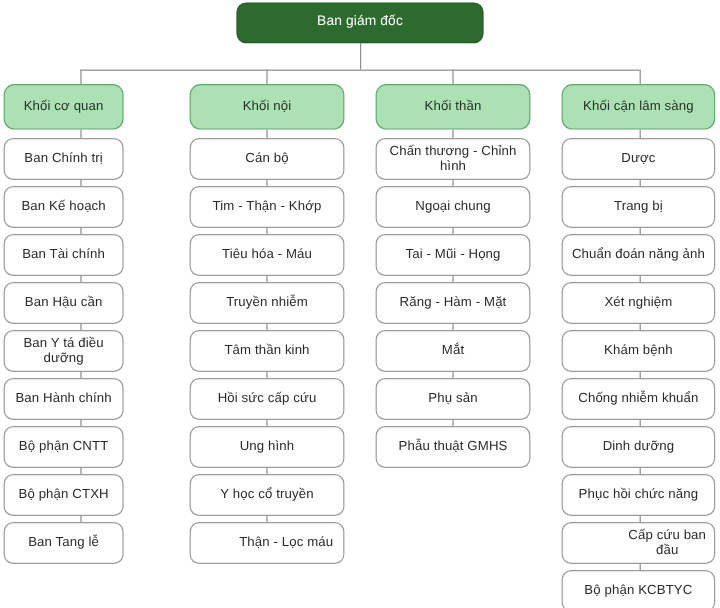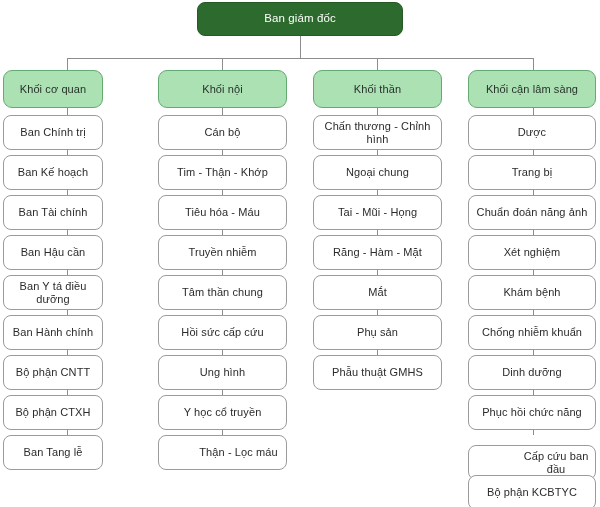--- a/index.html
+++ b/index.html
@@ -126,21 +126,21 @@
       <div class="node leaf c0" style="top: 275px;">Ban Y tá điều dưỡng</div>
       <div class="node leaf c0" style="top: 315px;">Ban Hành chính</div>
       <div class="node leaf c0" style="top: 355px;">Bộ phận CNTT</div>
       <div class="node leaf c0" style="top: 395px;">Bộ phận CTXH</div>
       <div class="node leaf c0" style="top: 435px;">Ban Tang lễ</div>
       <div class="node group c1">Khối nội</div>
       <div class="node leaf c1" style="top: 115px;">Cán bộ</div>
       <div class="node leaf c1" style="top: 155px;">Tim - Thận - Khớp</div>
       <div class="node leaf c1" style="top: 195px;">Tiêu hóa - Máu</div>
       <div class="node leaf c1" style="top: 235px;">Truyền nhiễm</div>
-      <div class="node leaf c1" style="top: 275px;">Tâm thần chung</div>
+      <div class="node leaf c1" style="top: 275px;">Tâm thần kinh</div>
       <div class="node leaf c1" style="top: 315px;">Hồi sức cấp cứu</div>
       <div class="node leaf c1" style="top: 355px;">Ung hình</div>
       <div class="node leaf c1" style="top: 395px;">Y học cổ truyền</div>
       <div class="node leaf c1" style="top: 435px; padding-left: 32px;">Thận - Lọc máu</div>
       <div class="node group c2">Khối thần</div>
       <div class="node leaf c2" style="top: 115px;">Chấn thương - Chỉnh hình</div>
       <div class="node leaf c2" style="top: 155px;">Ngoại chung</div>
       <div class="node leaf c2" style="top: 195px;">Tai - Mũi - Họng</div>
       <div class="node leaf c2" style="top: 235px;">Răng - Hàm - Mặt</div>
       <div class="node leaf c2" style="top: 275px;">Mắt</div>
@@ -148,17 +148,17 @@
       <div class="node leaf c2" style="top: 355px;">Phẫu thuật GMHS</div>
       <div class="node group c3">Khối cận lâm sàng</div>
       <div class="node leaf c3" style="top: 115px;">Dược</div>
       <div class="node leaf c3" style="top: 155px;">Trang bị</div>
       <div class="node leaf c3" style="top: 195px;">Chuẩn đoán năng ảnh</div>
       <div class="node leaf c3" style="top: 235px;">Xét nghiệm</div>
       <div class="node leaf c3" style="top: 275px;">Khám bệnh</div>
       <div class="node leaf c3" style="top: 315px;">Chống nhiễm khuẩn</div>
       <div class="node leaf c3" style="top: 355px;">Dinh dưỡng</div>
       <div class="node leaf c3" style="top: 395px;">Phục hồi chức năng</div>
-      <div class="node leaf c3" style="top: 445px; padding-left: 48px;">Cấp cứu ban đầu</div>
+      <div class="node leaf c3" style="top: 435px; padding-left: 48px;">Cấp cứu ban đầu</div>
       <div class="node leaf c3" style="top: 475px;">Bộ phận KCBTYC</div>
     </div>
 
 </div>
 
 </body></html>

